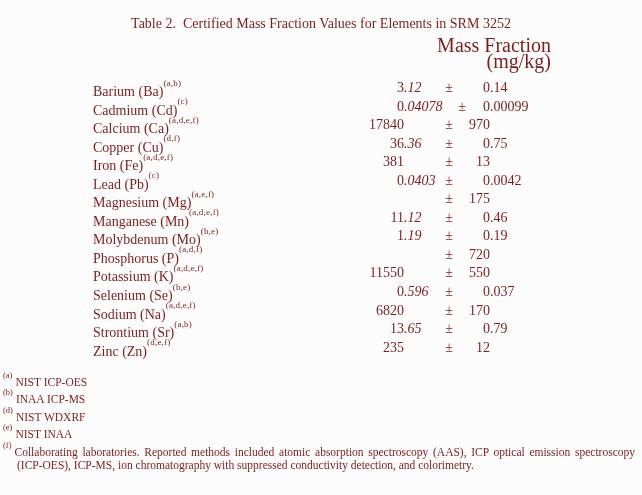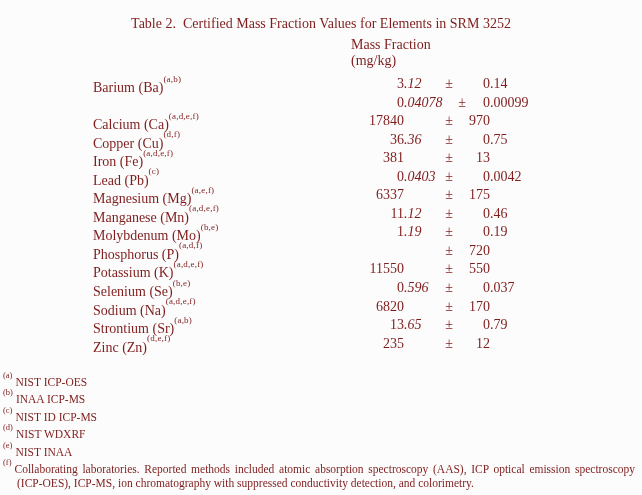--- a/index.html
+++ b/index.html
@@ -12,24 +12,24 @@
     font-size:14px;
     overflow:hidden;
   }
   .title{
     position:absolute;top:15px;left:0;width:100%;
     text-align:center;white-space:pre;
     font-size:14px;line-height:18px;
   }
   .col-header{
     position:absolute;top:37px;left:351px;width:200px;
-    text-align:left;line-height:16.2px;font-size:14px;
+    text-align:right;line-height:16.2px;font-size:20px;
   }
   .rows{position:absolute;top:75px;left:0;width:642px;}
-  .trow{position:relative;height:18.55px;line-height:17px;padding-left:16px;}
+  .trow{position:relative;height:18.55px;line-height:25px;padding-left:16px;}
   .c-name{position:absolute;left:93px;white-space:pre;}
   .sup{font-size:9px;position:relative;top:-4.5px;letter-spacing:.2px;}
   .c-vint{position:absolute;left:296px;width:108px;text-align:right;}
   .c-vfrac{position:absolute;left:404px;font-style:italic;}
   .c-pm{position:absolute;left:442px;width:14px;text-align:center;}
   .c-pm.pushed{left:455px;}
   .c-uint{position:absolute;left:430px;width:60px;text-align:right;}
   .c-ufrac{position:absolute;left:490px;}
   .footnotes{
     position:absolute;top:372px;left:3px;width:632px;
@@ -54,20 +54,21 @@
   <div class="rows">
       <div class="trow">
         <span class="c-name">Barium (Ba)<sup class="sup">(a,b)</sup></span>
         <span class="c-vint">3</span>
         <span class="c-vfrac">.12</span>
         <span class="c-pm">±</span>
         <span class="c-uint">0</span>
         <span class="c-ufrac">.14</span>
       </div>
       <div class="trow">
+        <span class="c-name">Cadmium (Cd)<sup class="sup">(c)</sup></span>
         <span class="c-vint">0</span>
         <span class="c-vfrac">.04078</span>
         <span class="c-pm pushed">±</span>
         <span class="c-uint">0</span>
         <span class="c-ufrac">.00099</span>
       </div>
       <div class="trow">
         <span class="c-name">Calcium (Ca)<sup class="sup">(a,d,e,f)</sup></span>
         <span class="c-vint">17840</span>
         <span class="c-vfrac"></span>
@@ -94,21 +95,20 @@
       <div class="trow">
         <span class="c-name">Lead (Pb)<sup class="sup">(c)</sup></span>
         <span class="c-vint">0</span>
         <span class="c-vfrac">.0403</span>
         <span class="c-pm">±</span>
         <span class="c-uint">0</span>
         <span class="c-ufrac">.0042</span>
       </div>
       <div class="trow">
         <span class="c-name">Magnesium (Mg)<sup class="sup">(a,e,f)</sup></span>
-        <span class="c-vint">6337</span>
         <span class="c-vfrac"></span>
         <span class="c-pm">±</span>
         <span class="c-uint">175</span>
         <span class="c-ufrac"></span>
       </div>
       <div class="trow">
         <span class="c-name">Manganese (Mn)<sup class="sup">(a,d,e,f)</sup></span>
         <span class="c-vint">11</span>
         <span class="c-vfrac">.12</span>
         <span class="c-pm">±</span>
@@ -168,19 +168,18 @@
         <span class="c-vfrac"></span>
         <span class="c-pm">±</span>
         <span class="c-uint">12</span>
         <span class="c-ufrac"></span>
       </div>
     </div>
 
   <div class="footnotes">
       <div class="footnote"><sup class="fn-marker">(a)</sup><span>NIST ICP-OES</span></div>
       <div class="footnote"><sup class="fn-marker">(b)</sup><span>INAA ICP-MS</span></div>
-      <div class="footnote"><sup class="fn-marker">(c)</sup><span>NIST ID ICP-MS</span></div>
       <div class="footnote"><sup class="fn-marker">(d)</sup><span>NIST WDXRF</span></div>
       <div class="footnote"><sup class="fn-marker">(e)</sup><span>NIST INAA</span></div>
       <div class="footnote fn-justify"><sup class="fn-marker">(f)</sup><span>Collaborating laboratories.  Reported methods included atomic absorption spectroscopy (AAS), ICP optical emission spectroscopy (ICP-OES), ICP-MS, ion chromatography with suppressed conductivity detection, and colorimetry.</span></div>
     </div>
 
 </div>
 
 </body></html>

